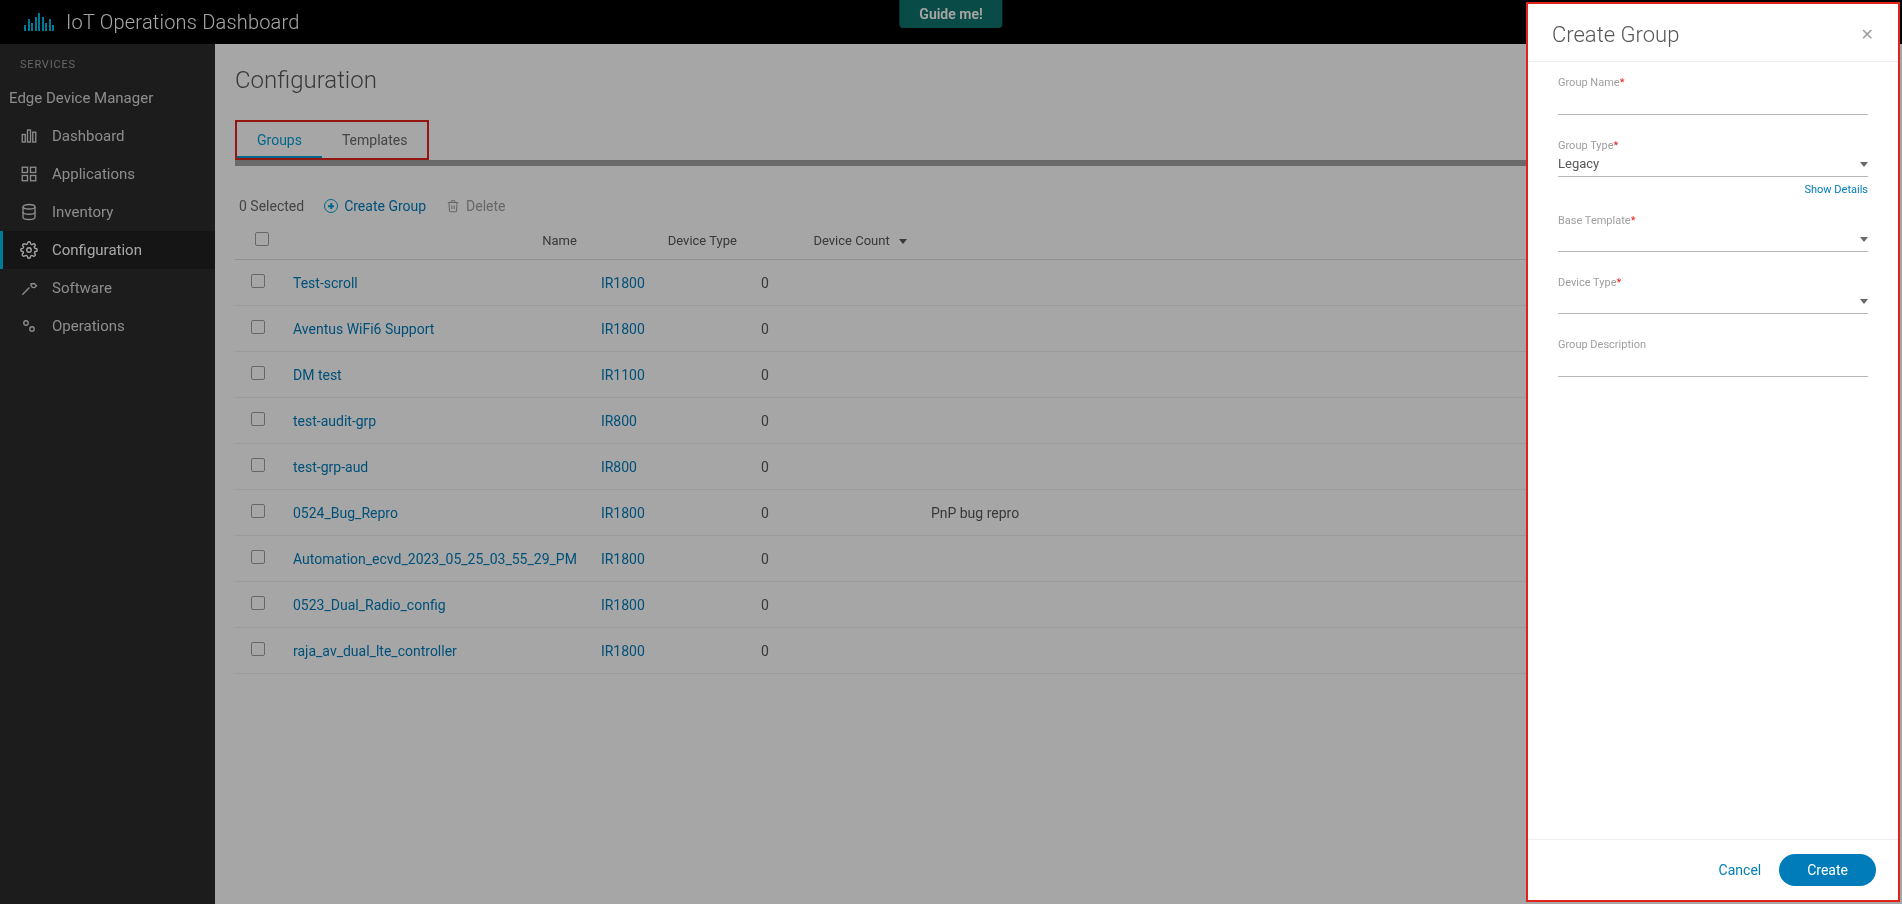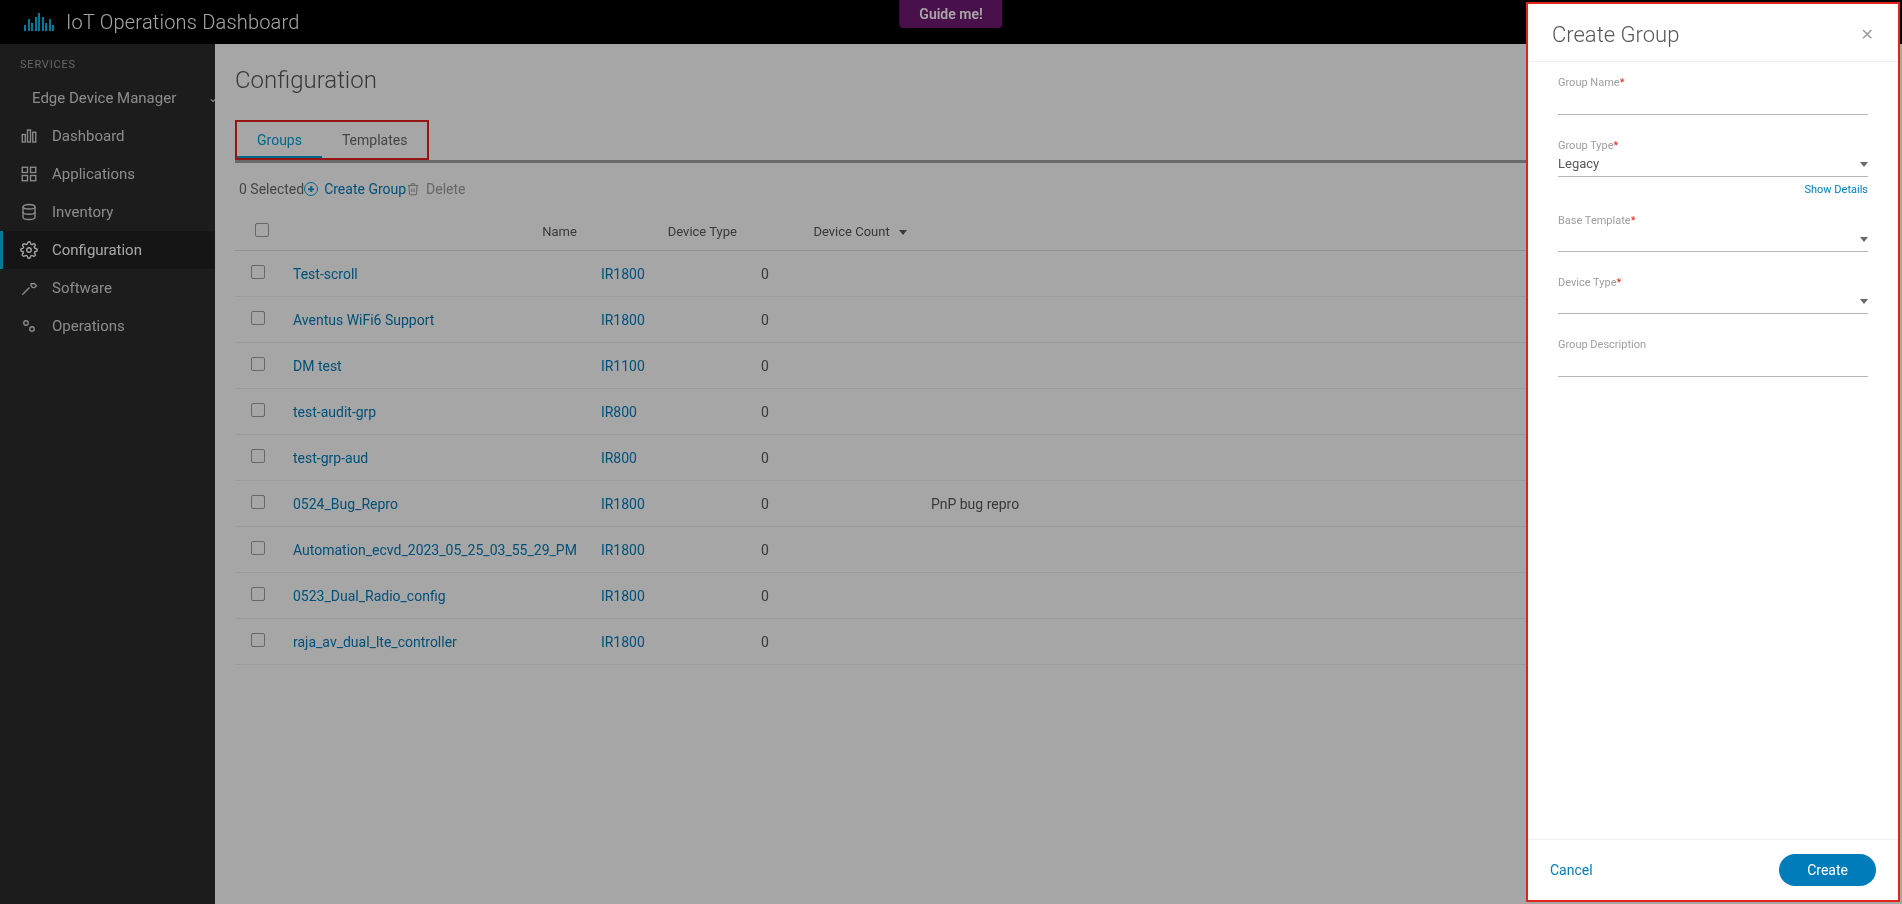--- a/index.html
+++ b/index.html
@@ -34,21 +34,21 @@
     width: 2px;
     background: #00bceb;
     display: block;
   }
   .app-title { font-size: 20px; font-weight: 300; letter-spacing: .2px; }
   .guide-btn {
     position: absolute;
     left: 50%;
     top: 0;
     transform: translateX(-50%);
-    background: #701a75;
+    background: #0f766e;
     color: #fff;
     font-weight: 600;
     font-size: 14px;
     padding: 6px 20px;
     border-radius: 0 0 4px 4px;
     cursor: pointer;
   }
 
   
   .sidebar {
@@ -61,21 +61,21 @@
     color: #d7d7d8;
     font-size: 14px;
   }
   .services-label {
     padding: 14px 20px 8px;
     font-size: 11px;
     letter-spacing: .8px;
     color: #9e9e9e;
   }
   .sidebar-section {
-    padding: 10px 32px;
+    padding: 10px 9px;
     display: flex;
     align-items: center;
     justify-content: space-between;
     font-size: 15px;
     cursor: pointer;
   }
   .sidebar-item {
     display: flex;
     align-items: center;
     gap: 14px;
@@ -102,22 +102,22 @@
     bottom: 0;
     background: #fff;
     padding: 22px 34px 0 20px;
   }
   .page-title { font-size: 24px; font-weight: 300; color: #58585b; margin-bottom: 26px; }
 
   
   .tabs {
     display: flex;
     gap: 0;
-    border-bottom: 3px solid #a3a3a3;
-    margin-bottom: 18px;
+    border-bottom: 6px solid #a3a3a3;
+    margin-bottom: 32px;
   }
   .tab-wrap {
     display: inline-flex;
     border: 2px solid #e2231a; 
     padding: 0;
   }
   .tab {
     padding: 10px 20px 8px;
     cursor: pointer;
     color: #6a6a6a;
@@ -144,21 +144,21 @@
     border: none;
     background: transparent;
     outline: none;
     font-size: 13px;
     flex: 1;
     color: #58585b;
   }
   .search-wrap input::placeholder { color: #9e9e9e; }
 
   
-  .toolbar { display: flex; align-items: center; margin-bottom: 16px; padding-left: 4px; }
+  .toolbar { display: flex; align-items: center; gap: 20px; margin-bottom: 8px; padding-left: 4px; }
   .selected-text { color: #6a6a6a; }
   .tb-link { color: #007cba; cursor: pointer; display: inline-flex; align-items: center; gap: 6px; }
   .tb-link.disabled { color: #9e9e9e; cursor: default; }
   .tb-icon-circle {
     width: 14px; height: 14px; border-radius: 50%;
     border: 1.5px solid #049fd9; position: relative;
   }
   .tb-icon-circle::before, .tb-icon-circle::after {
     content:""; position: absolute; background:#049fd9;
   }
@@ -269,22 +269,22 @@
     color: #007cba;
     cursor: pointer;
     margin-top: -18px;
     margin-bottom: 18px;
   }
 
   .drawer-footer {
     padding: 14px 22px;
     border-top: 1px solid #eee;
     display: flex;
-    justify-content: space-between;
-    gap: 32px;
+    justify-content: flex-end;
+    gap: 18px;
     align-items: center;
   }
   .btn-cancel { color: #007cba; cursor: pointer; font-size: 14px; }
   .btn-primary {
     background: #007cba;
     color: #fff;
     padding: 8px 28px;
     border-radius: 16px;
     font-size: 14px;
     cursor: pointer;

